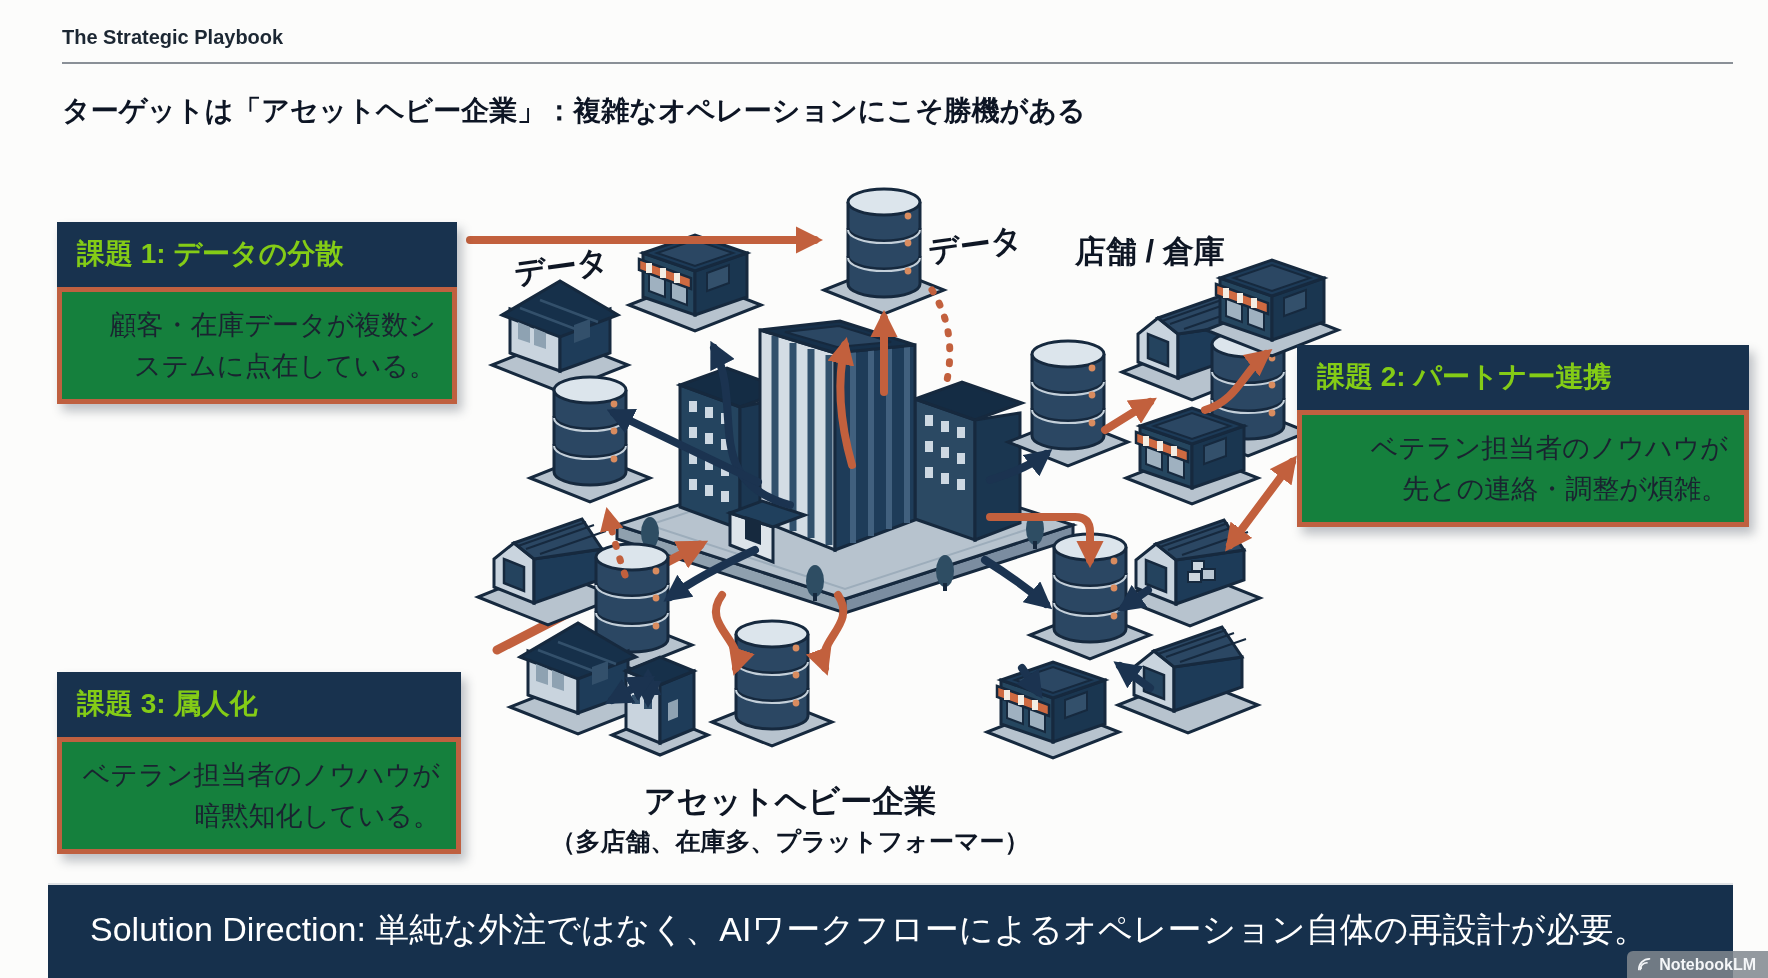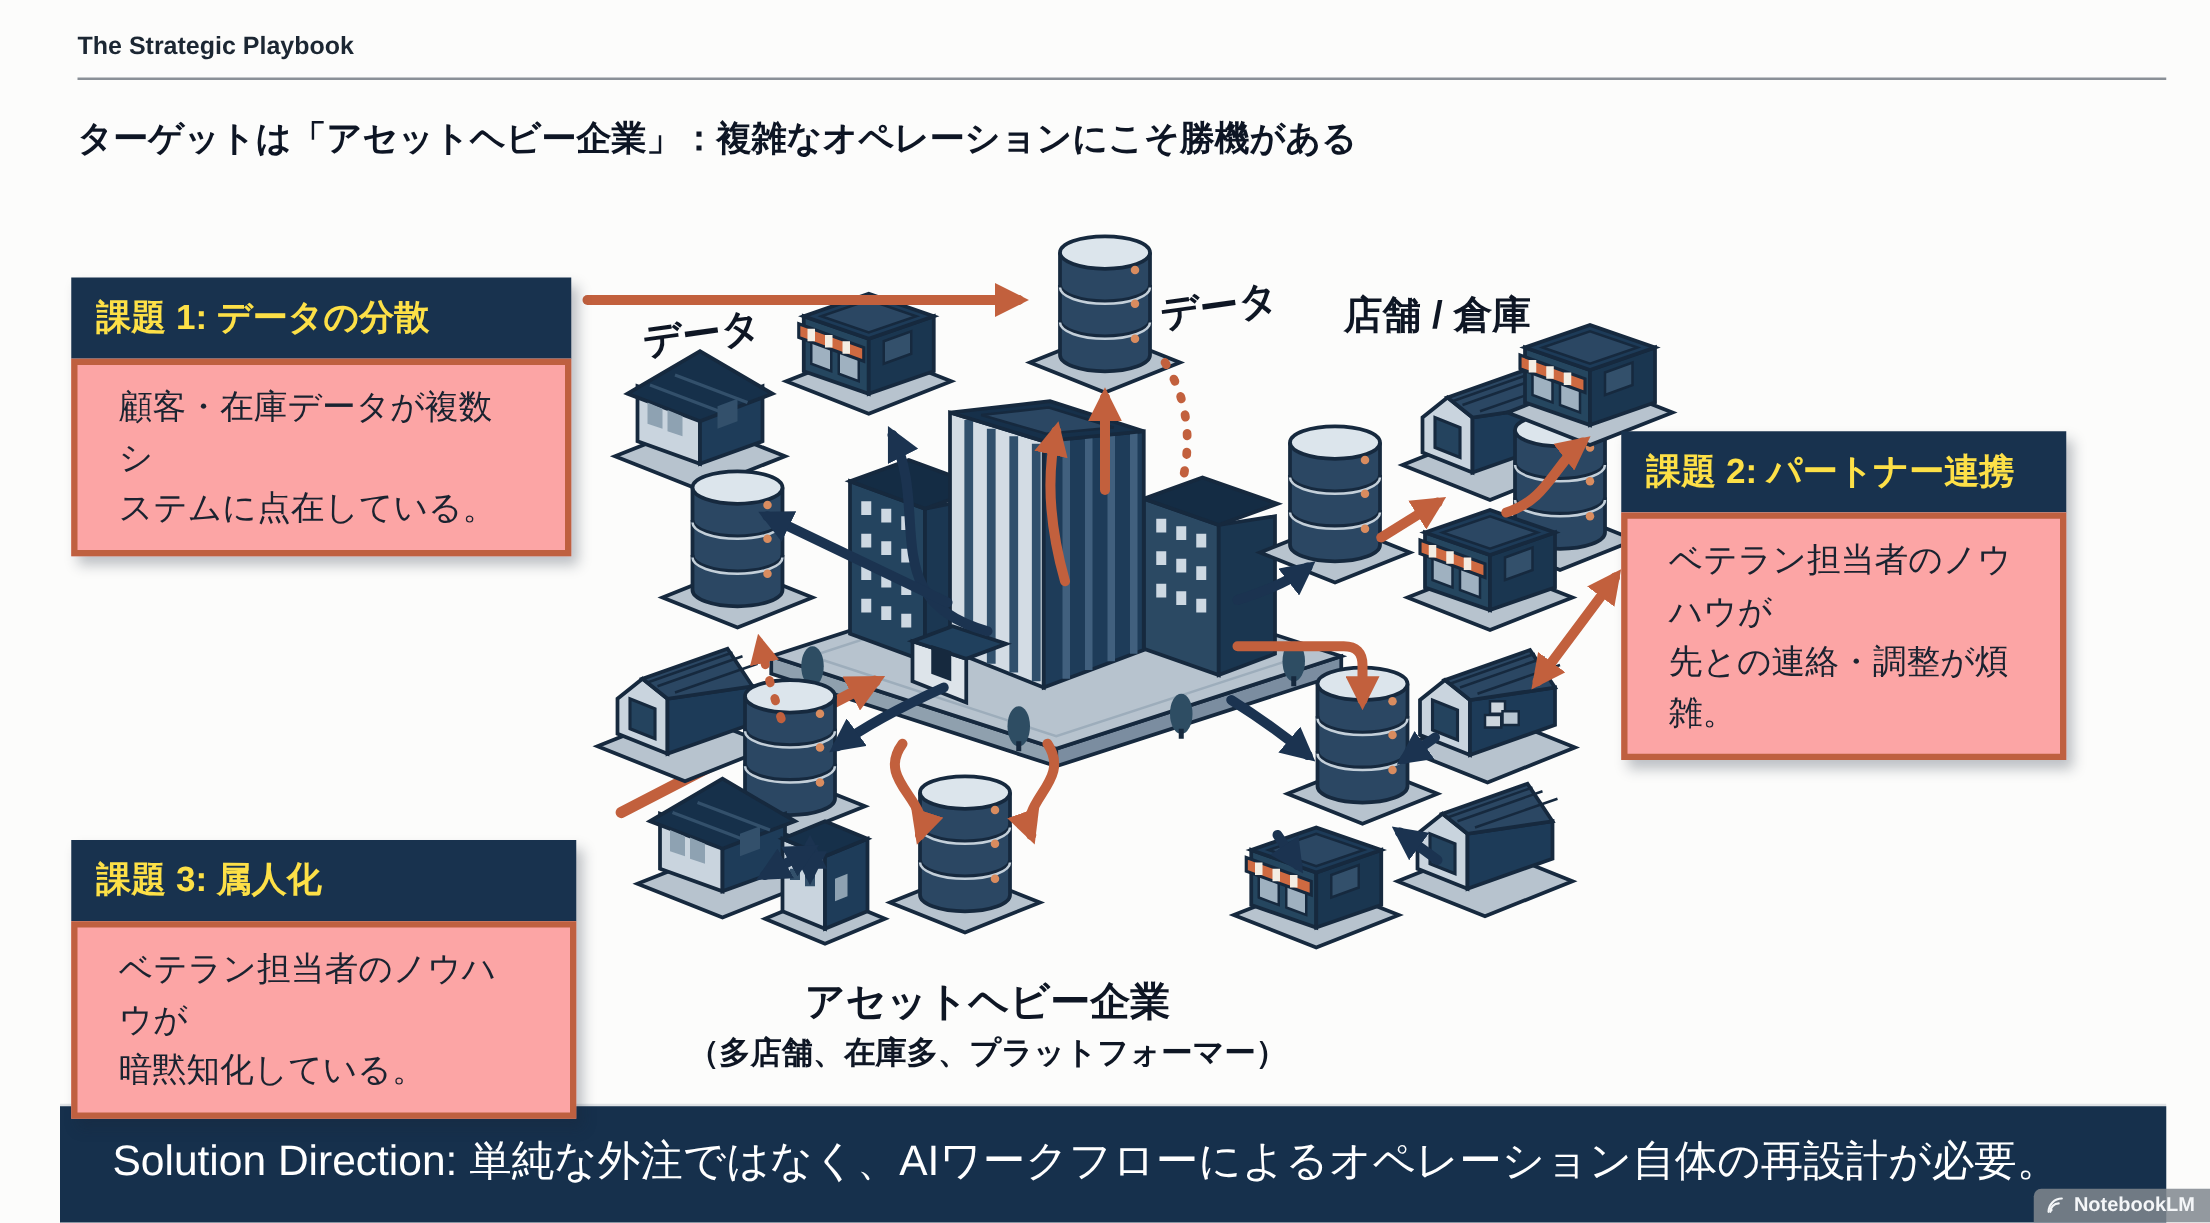--- a/index.html
+++ b/index.html
@@ -4,26 +4,26 @@
 <style>
   html,body{margin:0;padding:0;}
   body{width:1768px;height:978px;position:relative;overflow:hidden;
        background:#fcfcfb;font-family:"Liberation Sans","DejaVu Sans",sans-serif;}
   .eyebrow{position:absolute;left:62px;top:26px;font-size:20px;font-weight:700;color:#1c2733;}
   .header-rule{position:absolute;left:62px;top:62px;width:1671px;height:2px;background:#8a9097;}
   .page-title{position:absolute;left:62px;top:92px;margin:0;font-size:28px;font-weight:800;
               color:#0d1524;white-space:nowrap;letter-spacing:0;}
   .diagram-svg{position:absolute;left:0;top:0;width:1768px;height:978px;z-index:1;}
   .callout{position:absolute;z-index:3;box-shadow:5px 7px 10px rgba(25,35,55,.28);}
-  .callout-head{background:#18324e;color:#fde047;font-size:28px;font-weight:700;
+  .callout-head{background:#18324e;color:#84cc16;font-size:28px;font-weight:700;
                 padding:13px 20px 14px 20px;}
-  .callout-body{background:#fca5a5;border:5px solid #bf6040;color:#1a2330;font-size:27px;
-                line-height:1.5;font-weight:500;padding:13px 33px;white-space:pre-line;}
+  .callout-body{background:#15803d;border:5px solid #bf6040;color:#1a2330;font-size:27px;
+                line-height:1.5;font-weight:500;padding:13px 16px;white-space:pre-line;text-align:right;}
   .c1{left:57px;top:222px;width:400px;}
-  .c2{left:1297px;top:345px;width:356px;}
+  .c2{left:1297px;top:345px;width:452px;}
   .c3{left:57px;top:672px;width:404px;}
   .solution-bar{position:absolute;left:48px;top:885px;width:1685px;height:120px;z-index:2;
                 background:#16304c;box-shadow:0 -2px 0 #dfe2e5;}
   .solution-bar span{display:block;padding-left:42px;line-height:88px;font-size:34px;
                      font-weight:400;color:#ffffff;white-space:nowrap;}
   .watermark{position:absolute;right:0;bottom:0;height:27px;z-index:4;display:flex;
              align-items:center;gap:6px;padding:0 12px 0 9px;border-radius:6px 0 0 0;
              background:rgba(128,135,142,.85);color:#f4f6f8;font-size:16px;font-weight:700;}
   .wm-icon{display:flex;align-items:center;}
   text{font-family:"Liberation Sans","DejaVu Sans",sans-serif;}

